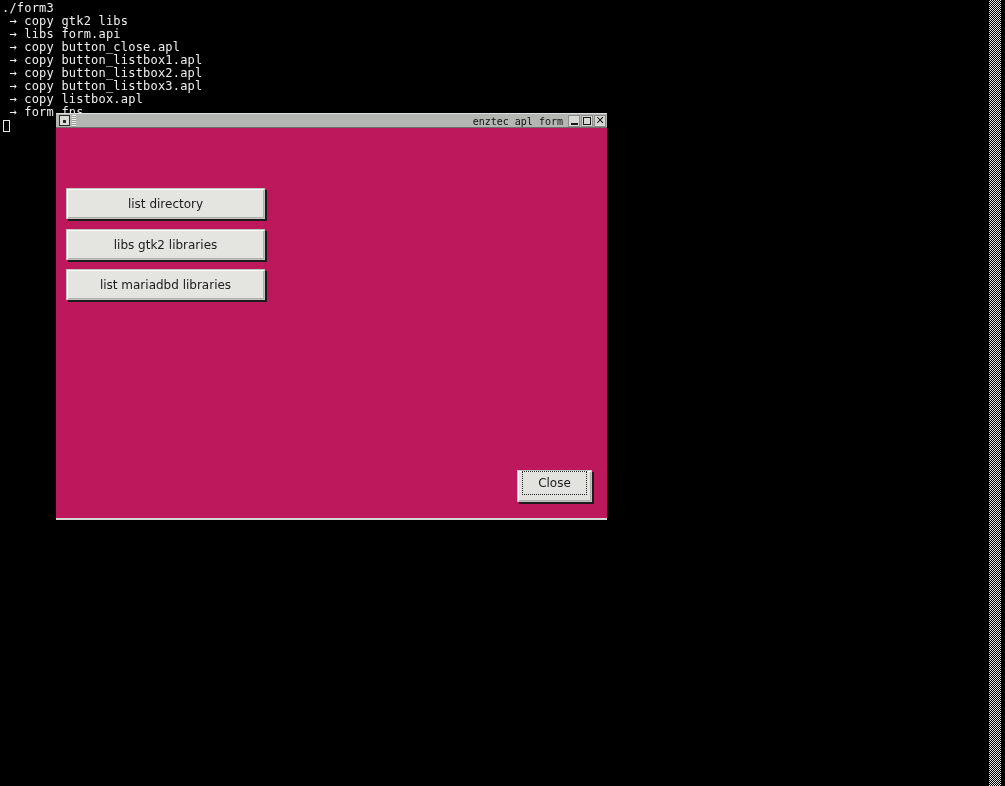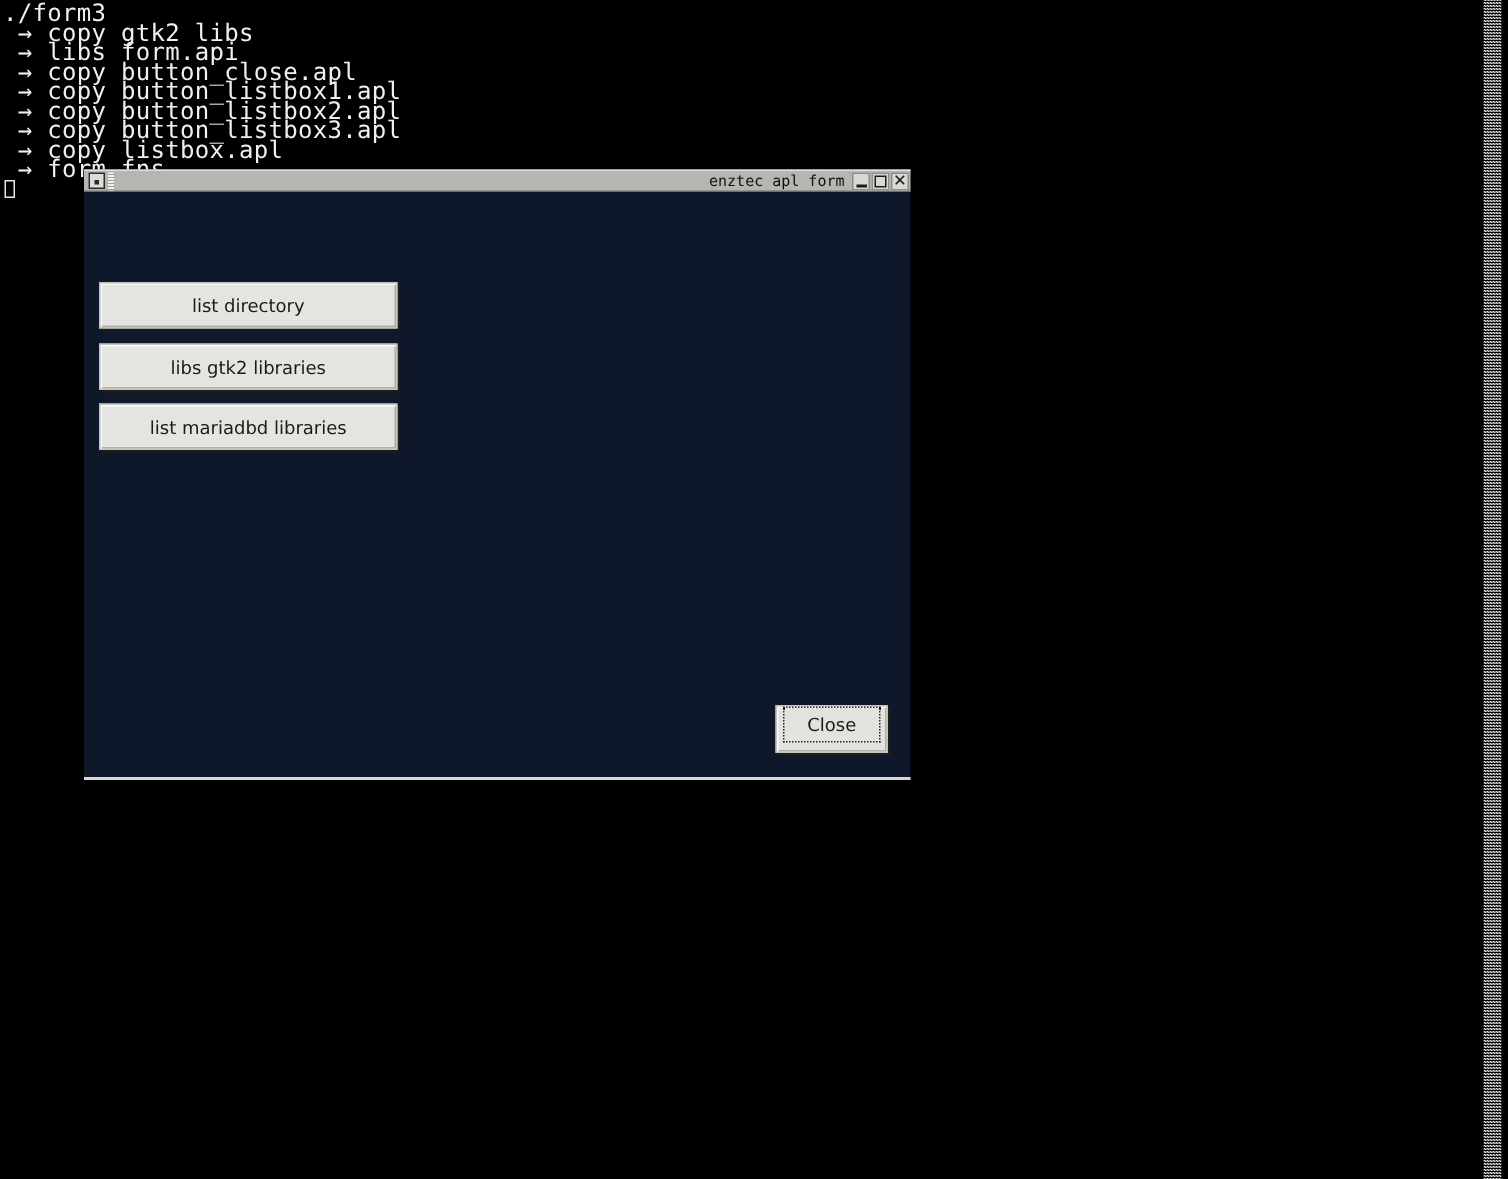--- a/index.html
+++ b/index.html
@@ -9,41 +9,41 @@
     background:#000;
     overflow:hidden;
     font-family:"DejaVu Sans", "Liberation Sans", sans-serif;
   }
 
   
   .terminal-output {
     position:absolute; left:2px; top:2px; z-index:1;
     color:#f0f0f0;
     font-family:"DejaVu Sans Mono", "Liberation Mono", monospace;
-    font-size:16px; line-height:13px; letter-spacing:0.2px;
+    font-size:12px; line-height:13px; letter-spacing:0.2px;
   }
   .terminal-line { white-space:pre; height:13px; }
   .terminal-cursor {
     position:absolute; left:3px; top:120px; z-index:1;
     width:7px; height:12px;
     border:1px solid #e8e8e8;
     background:transparent;
   }
 
   
   .xterm-scrollbar {
     position:absolute; left:989px; top:0; width:12px; height:786px; z-index:1;
     background:repeating-conic-gradient(#e6e6e6 0% 25%, #000 25% 50%);
     background-size:2px 2px;
   }
 
   
   .app-window {
     position:absolute; left:56px; top:113px; width:551px; height:407px; z-index:2;
-    background:#0f172a;
+    background:#be185d;
     border-bottom:2px solid #d6d6d4;
   }
   .titlebar {
     position:absolute; left:0; top:0; width:100%; height:15px;
     background:#b4b6b2;
     border-top:1px solid #dedede;
     border-bottom:1px solid #6e6e6e;
     display:flex; align-items:center;
   }
   .titlebar-menu {

